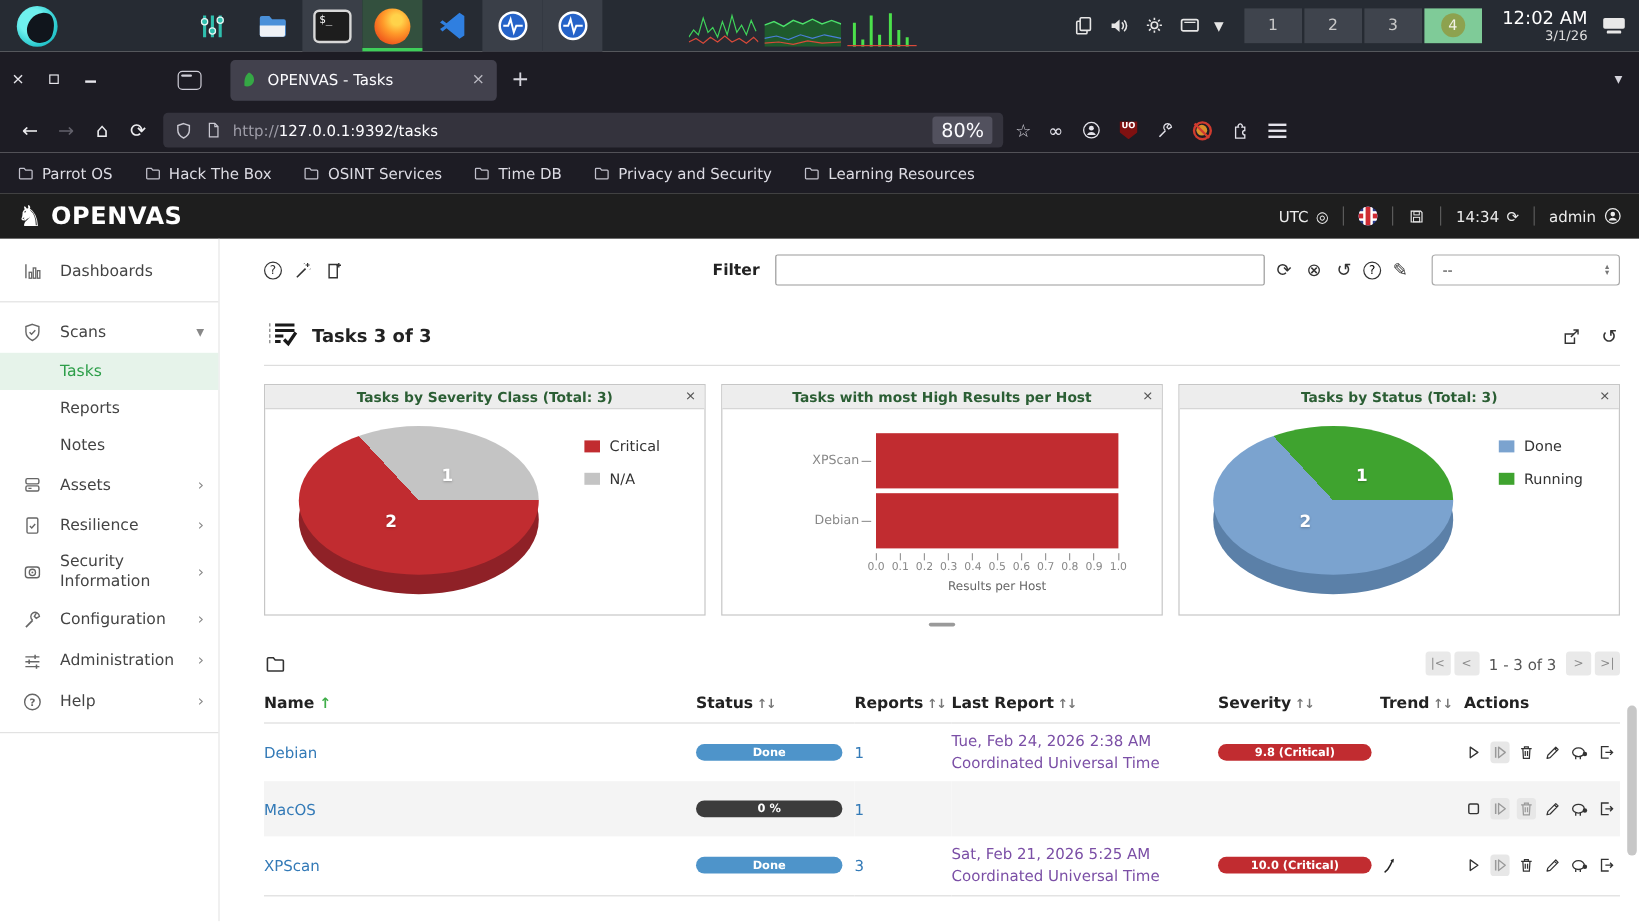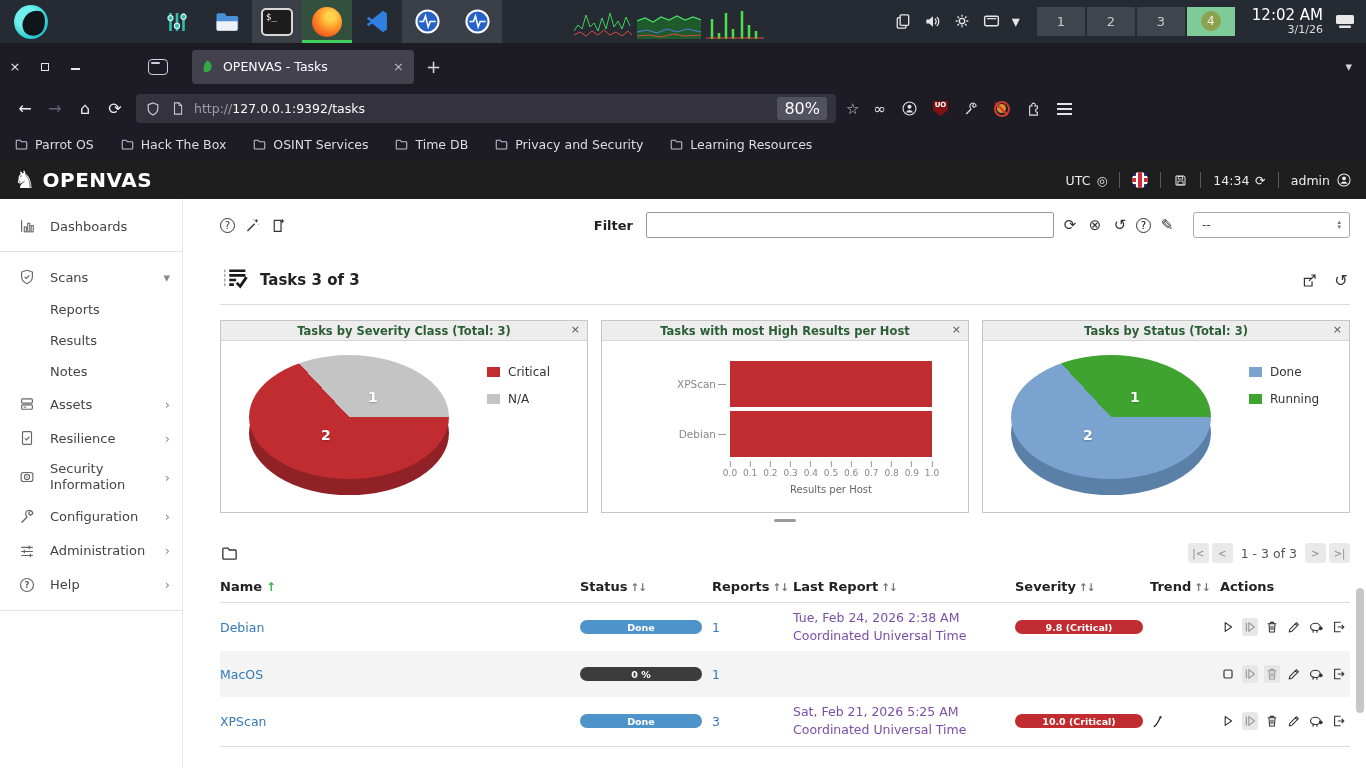--- a/index.html
+++ b/index.html
@@ -563,25 +563,25 @@
           <span>Dashboards</span>
         </div>
       <div class="side-div"></div>
       <div class="side-item main">
           <svg class="ic" width="18" height="18">
             <use href="#i-shield"></use>
           </svg>
           <span>Scans</span>
           <span class="chev">▾</span>
         </div>
+      <div class="side-item sub active">
+          <span>Tasks</span>
+        </div>
       <div class="side-item sub">
           <span>Reports</span>
-        </div>
-      <div class="side-item sub">
-          <span>Results</span>
         </div>
       <div class="side-item sub">
           <span>Notes</span>
         </div>
       <div class="side-item main">
           <svg class="ic" width="18" height="18">
             <use href="#i-server"></use>
           </svg>
           <span>Assets</span>
           <span class="chev">›</span>

